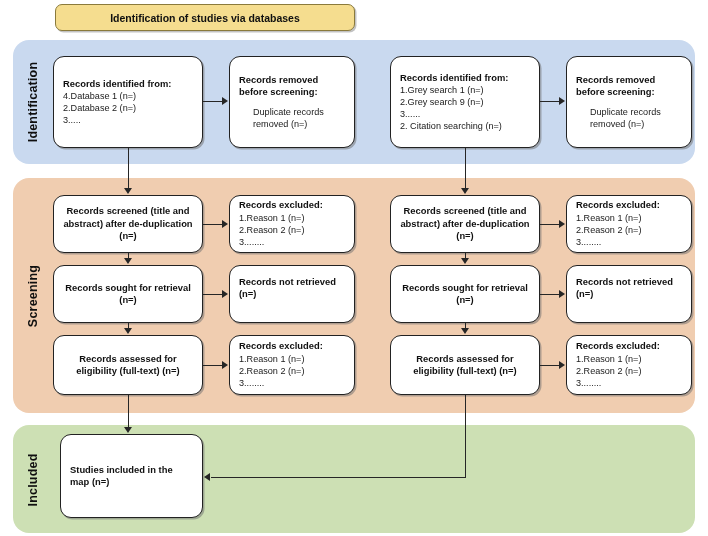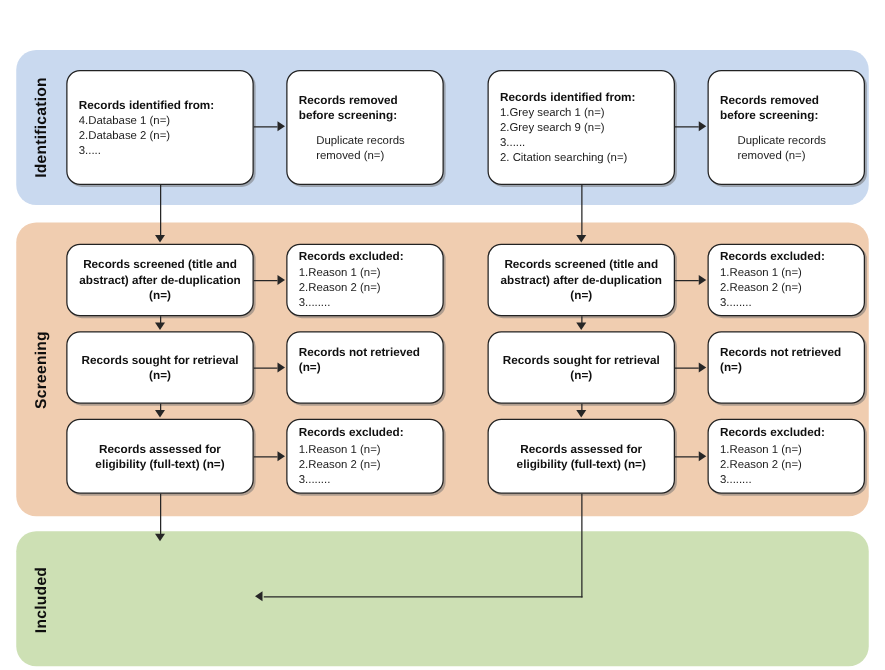--- a/index.html
+++ b/index.html
@@ -120,20 +120,21 @@
 <div id="diagram">
 
   <div class="band band-identification" style="left:13px; top:40px; width:682px; height:124px;"></div>
   <div class="band band-screening" style="left:13px; top:178px; width:682px; height:235px;"></div>
   <div class="band band-included" style="left:13px; top:425px; width:682px; height:108px;"></div>
 
   <div class="band-label" style="left:-17px; top:95px; width:100px;">Identification</div>
   <div class="band-label" style="left:-17px; top:289px; width:100px;">Screening</div>
   <div class="band-label" style="left:-17px; top:473px; width:100px;">Included</div>
 
+  <div class="header-bar" style="left:55px; top:4px; width:300px; height:27px;">Identification of studies via databases</div>
 
   <div class="node left" style="left:53px; top:56px; width:150px; height:92px;">
     <div class="title">Records identified from:</div>
     <div class="sub">4.Database 1 (n=)</div>
     <div class="sub">2.Database 2 (n=)</div>
     <div class="sub">3.....</div>
   </div>
 
   <div class="node left" style="left:229px; top:56px; width:126px; height:92px;">
     <div class="title">Records removed before screening:</div>
@@ -208,20 +209,23 @@
     <div class="title">Records assessed for eligibility (full-text) (n=)</div>
   </div>
 
   <div class="node left" style="left:566px; top:335px; width:126px; height:60px;">
     <div class="title">Records excluded:</div>
     <div class="list">1.Reason 1 (n=)</div>
     <div class="list">2.Reason 2 (n=)</div>
     <div class="list">3........</div>
   </div>
 
+  <div class="node left" style="left:60px; top:434px; width:143px; height:84px;">
+    <div class="title">Studies included in the map (n=)</div>
+  </div>
 
   <div class="ln ln-h" style="left:203px; top:101px; width:19px;"></div>
   <div class="arrow arrow-right" style="left:222px; top:97px;"></div>
 
   <div class="ln ln-v" style="left:128px; top:148px; width:1.3px; height:40px;"></div>
   <div class="arrow arrow-down" style="left:124px; top:188px;"></div>
 
   <div class="ln ln-h" style="left:203px; top:224px; width:19px;"></div>
   <div class="arrow arrow-right" style="left:222px; top:220px;"></div>
 

